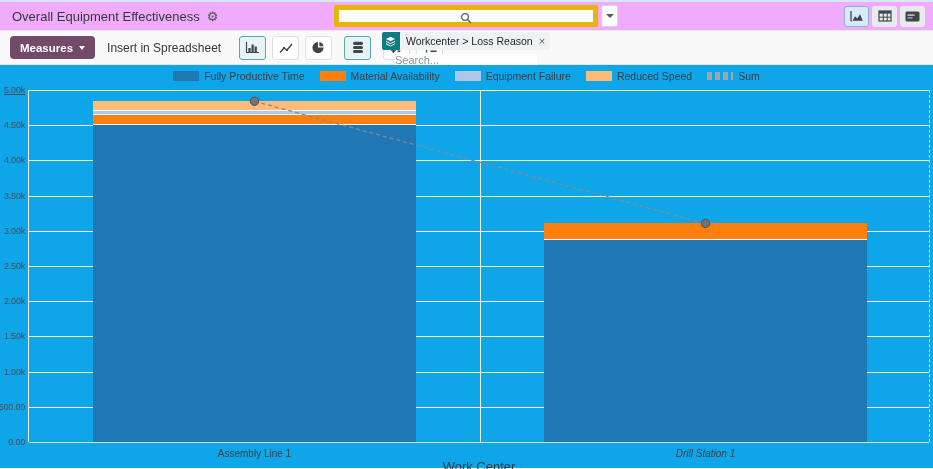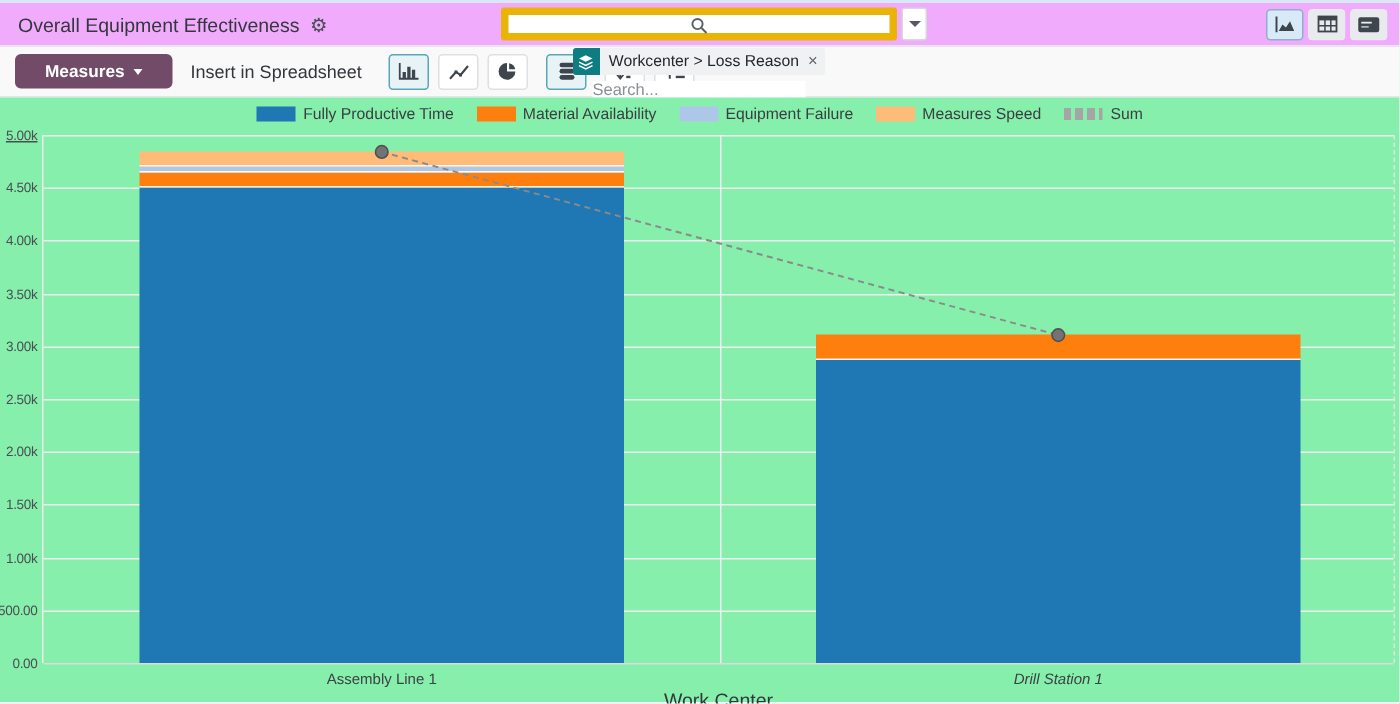--- a/index.html
+++ b/index.html
@@ -39,35 +39,35 @@
   .view-switcher { margin-left: auto; display: flex; gap: 3px; }
   .vs-btn { width: 25px; height: 21px; border-radius: 3px; display: flex;
     align-items: center; justify-content: center; border: 1px solid transparent;
     background: #e8eaed; cursor: pointer; }
   .vs-btn.selected { background: #d8e9f7; border-color: #8db0cd; }
 
   
   .control-panel { height: 34px; background: #f9f9fa; border-bottom: 1px solid #e4e6e9;
     display: flex; align-items: center; padding: 0 10px; }
   .btn-measures { background: #714B67; color: #fff; border: 0; border-radius: 4px;
-    height: 23px; padding: 0 20px; font-size: 11.5px; font-weight: bold;
+    height: 23px; padding: 0 10px; font-size: 11.5px; font-weight: bold;
     font-family: "Liberation Sans", sans-serif; display: flex; align-items: center;
     gap: 6px; cursor: pointer; }
   .btn-measures .caret { border-top-color: #fff; border-left-width: 3.5px; border-right-width: 3.5px; }
   .btn-insert { background: transparent; border: 0; color: #33373b; font-size: 12px;
     font-family: "Liberation Sans", sans-serif; padding: 0 12px; height: 23px;
     cursor: pointer; }
   .icon-btn { width: 27px; height: 24px; border: 1px solid #dde0e4; background: #fff;
     border-radius: 3px; display: flex; align-items: center; justify-content: center;
     cursor: pointer; margin-right: 6px; }
   .icon-btn.selected { background: #e8f3f5; border-color: #58a7b9; }
   .grp-gap { margin-left: 6px; }
 
   
-  .chart-section { position: relative; height: 403px; background: #86efac; }
+  .chart-section { position: relative; height: 403px; background: #0ea5e9; }
   .legend { position: absolute; top: 5px; left: 0; width: 100%; display: flex;
     justify-content: center; align-items: center; gap: 15px; }
   .legend-item { display: flex; align-items: center; gap: 5px; cursor: pointer; }
   .legend-swatch { width: 26px; height: 10px; }
   .legend-swatch.dashed { height: 8px;
     background: repeating-linear-gradient(90deg,#a5a5a5 0 5px,transparent 5px 8px); }
   .legend-label { font-size: 10.5px; color: #3a3e42; white-space: nowrap; }
 
   .ylabels { position: absolute; left: 0; top: 25px; width: 26px; height: 352px; }
   .ytick { position: absolute; right: 1px; font-size: 9px; color: #4a4e52;
@@ -213,21 +213,21 @@
       <div class="legend-item">
         <span class="legend-swatch" style="background: rgb(255, 127, 14);"></span>
         <span class="legend-label">Material Availability</span>
       </div>
       <div class="legend-item">
         <span class="legend-swatch" style="background: rgb(174, 199, 232);"></span>
         <span class="legend-label">Equipment Failure</span>
       </div>
       <div class="legend-item">
         <span class="legend-swatch" style="background: rgb(255, 187, 120);"></span>
-        <span class="legend-label">Measures Speed</span>
+        <span class="legend-label">Reduced Speed</span>
       </div>
       <div class="legend-item">
         <span class="legend-swatch dashed"></span>
         <span class="legend-label">Sum</span>
       </div>
     </div>
   <div class="ylabels">
       <div class="ytick" style="top: 347px;">0.00</div>
       <div class="ytick" style="top: 311.8px;">500.00</div>
       <div class="ytick" style="top: 276.6px;">1.00k</div>

